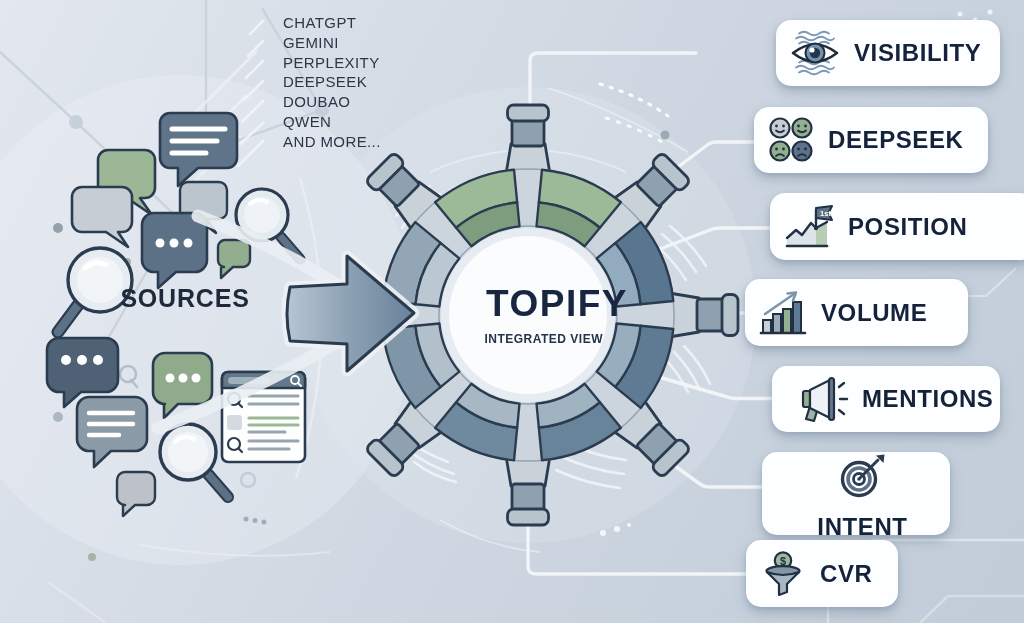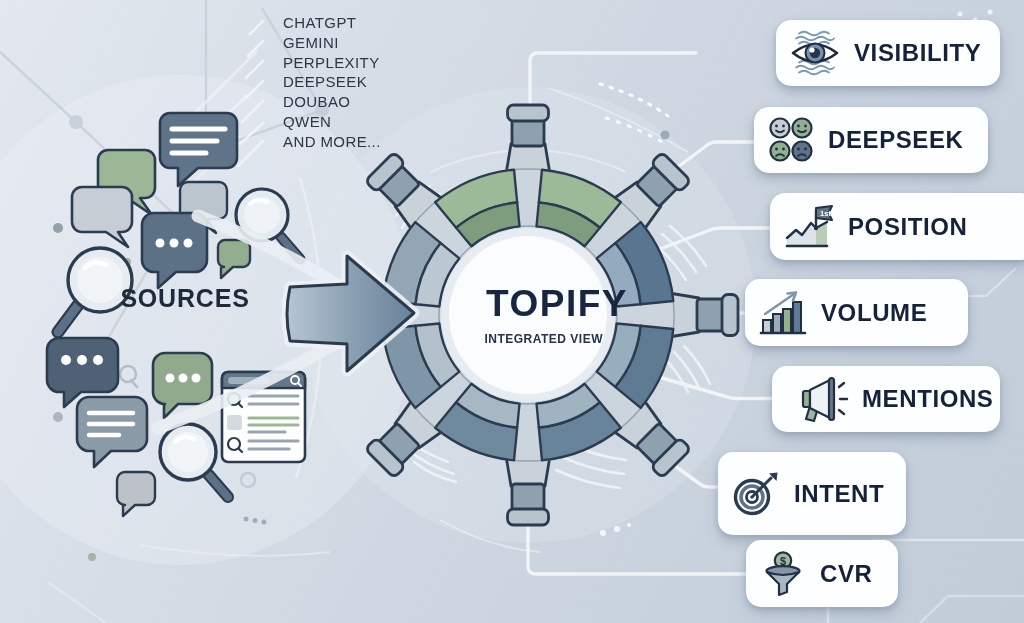--- a/index.html
+++ b/index.html
@@ -404,21 +404,21 @@
     <rect x="32" y="3" width="5" height="42" rx="2.5" fill="#64788e" stroke="#213043" stroke-width="2.2"></rect>
     <g stroke="#213043" stroke-width="2.4" stroke-linecap="round">
       <path d="M42 12 L47 8"></path>
           <path d="M43 24 H50"></path>
           <path d="M42 35 L47 39"></path>
     </g>
   </svg>
   <span class="card-label">MENTIONS</span>
 </div>
 
-<div class="card" style="left:718px;top:452px;width:188px;height:83px;">
+<div class="card" style="left:762px;top:452px;width:188px;height:83px;flex-direction:column;">
   <svg width="50" height="48" viewBox="0 0 50 48">
     <circle cx="21" cy="27" r="16.5" fill="#ffffff" stroke="#2a3c4e" stroke-width="3.4"></circle>
     <circle cx="21" cy="27" r="11" fill="#ffffff" stroke="#5d7189" stroke-width="3.6"></circle>
     <circle cx="21" cy="27" r="5.5" fill="#ffffff" stroke="#2a3c4e" stroke-width="2.8"></circle>
     <circle cx="21" cy="27" r="1.8" fill="#2a3c4e"></circle>
     <path d="M22.5 25.5 L40 8" stroke="#2a3c4e" stroke-width="3" stroke-linecap="round"></path>
     <path d="M38 3.5 L46.5 2.5 L45.5 11 Z" fill="#2a3c4e"></path>
   </svg>
   <span class="card-label">INTENT</span>
 </div>

